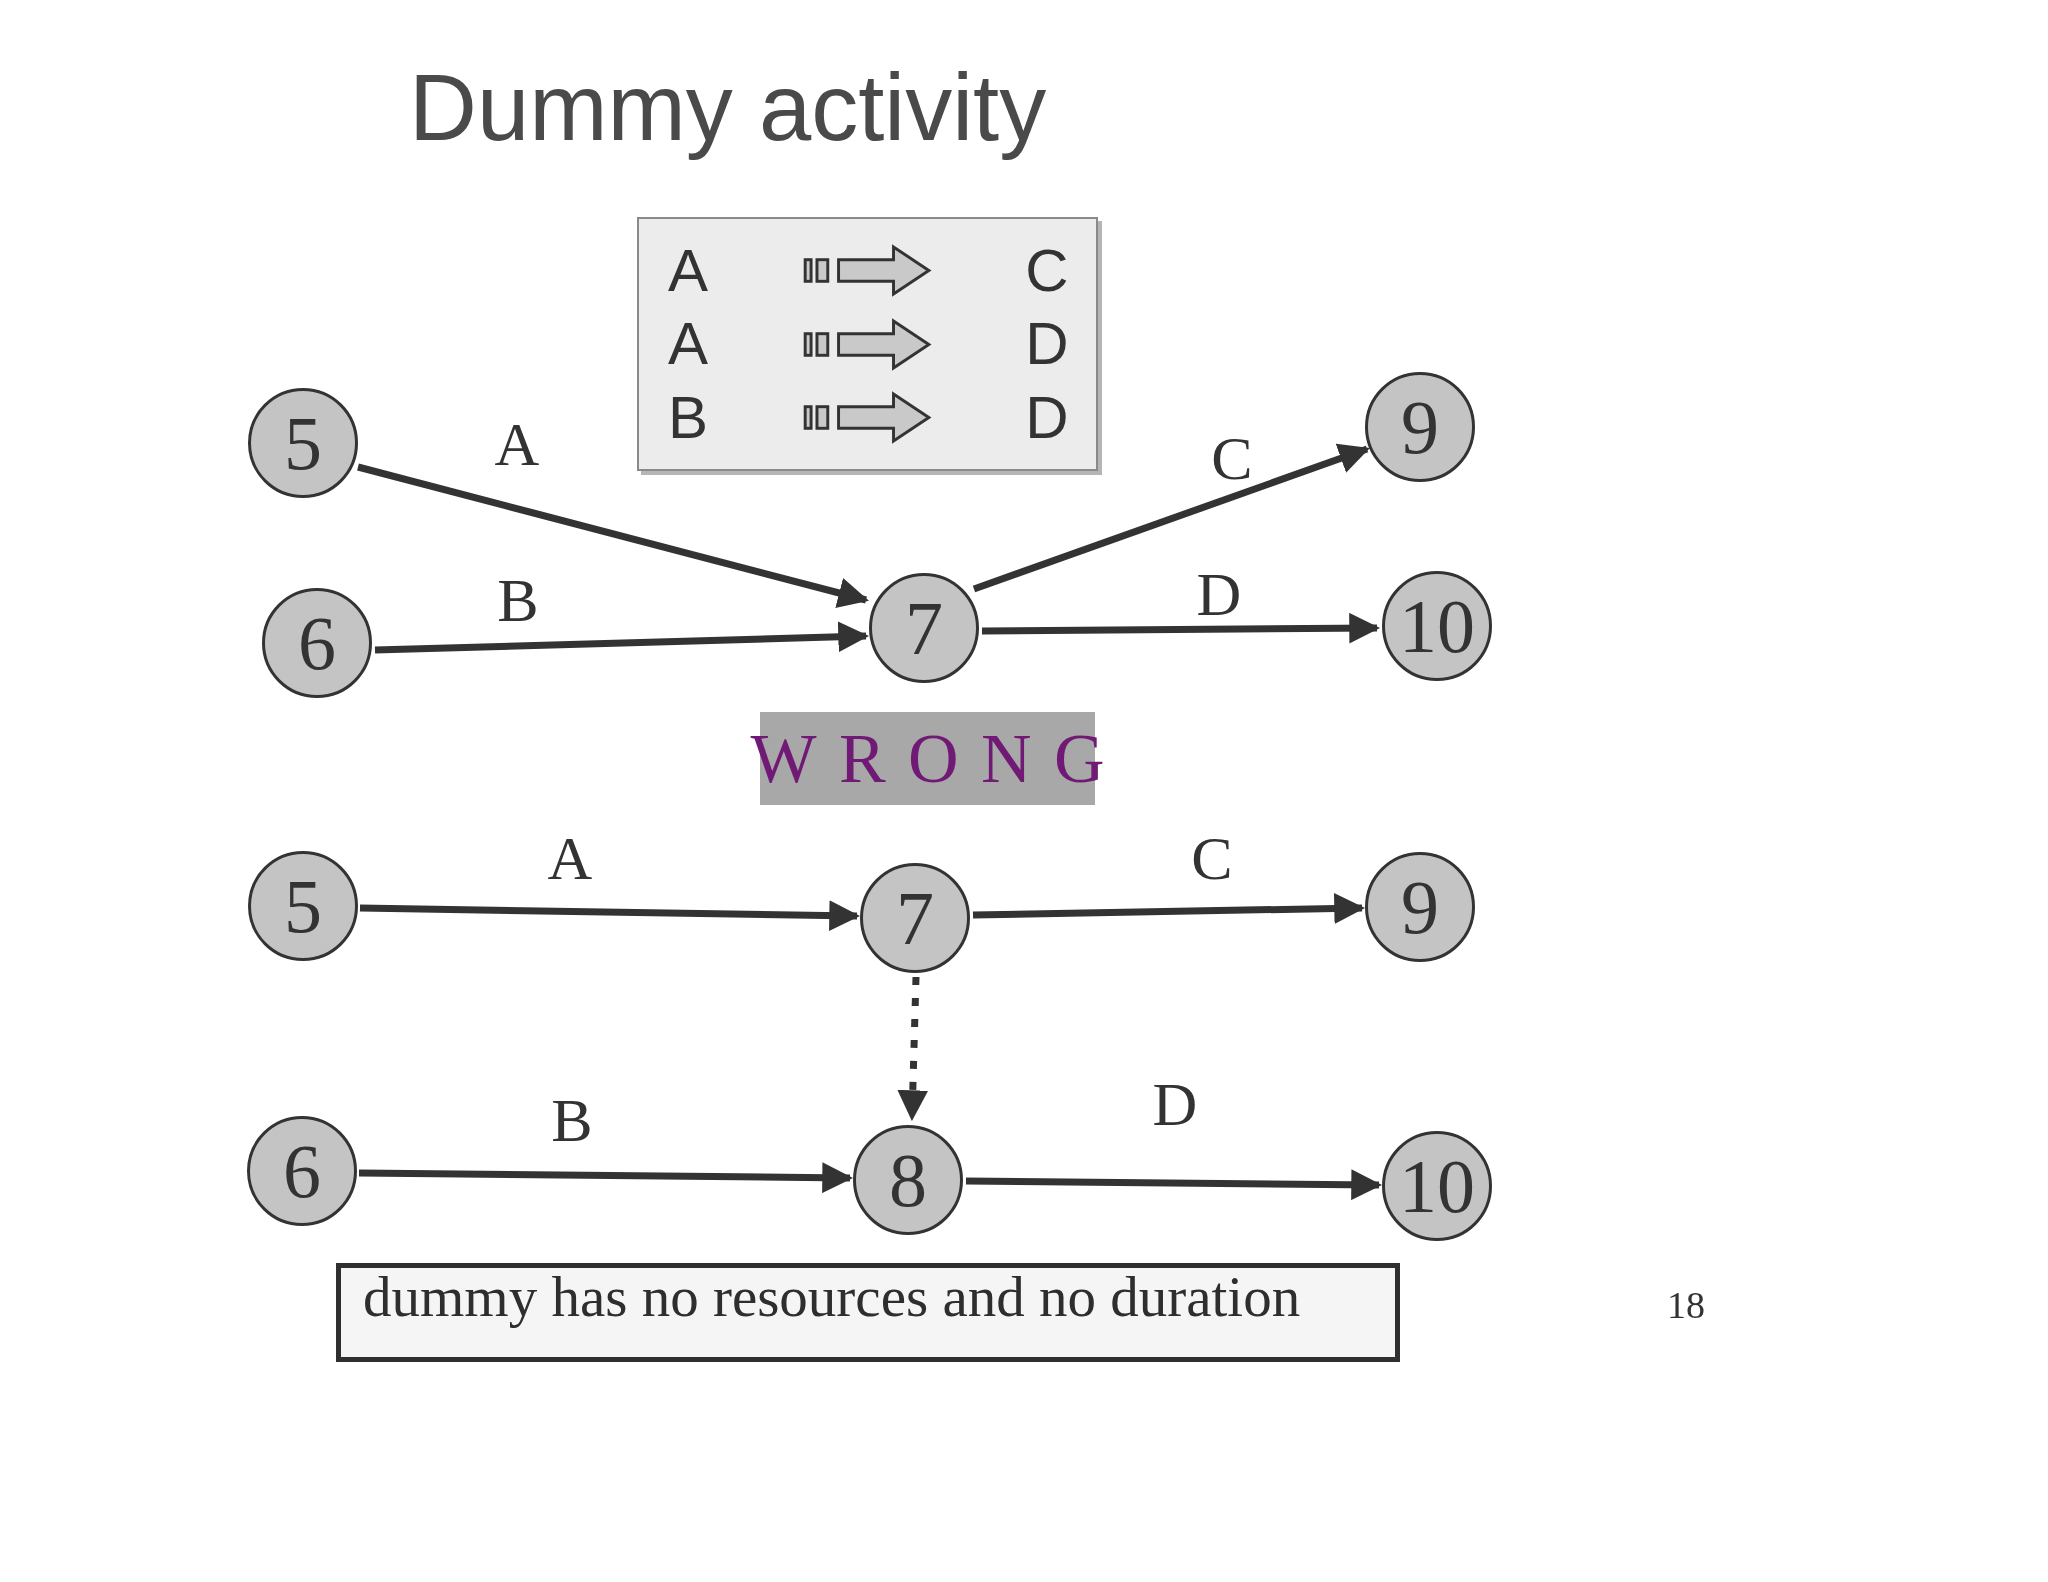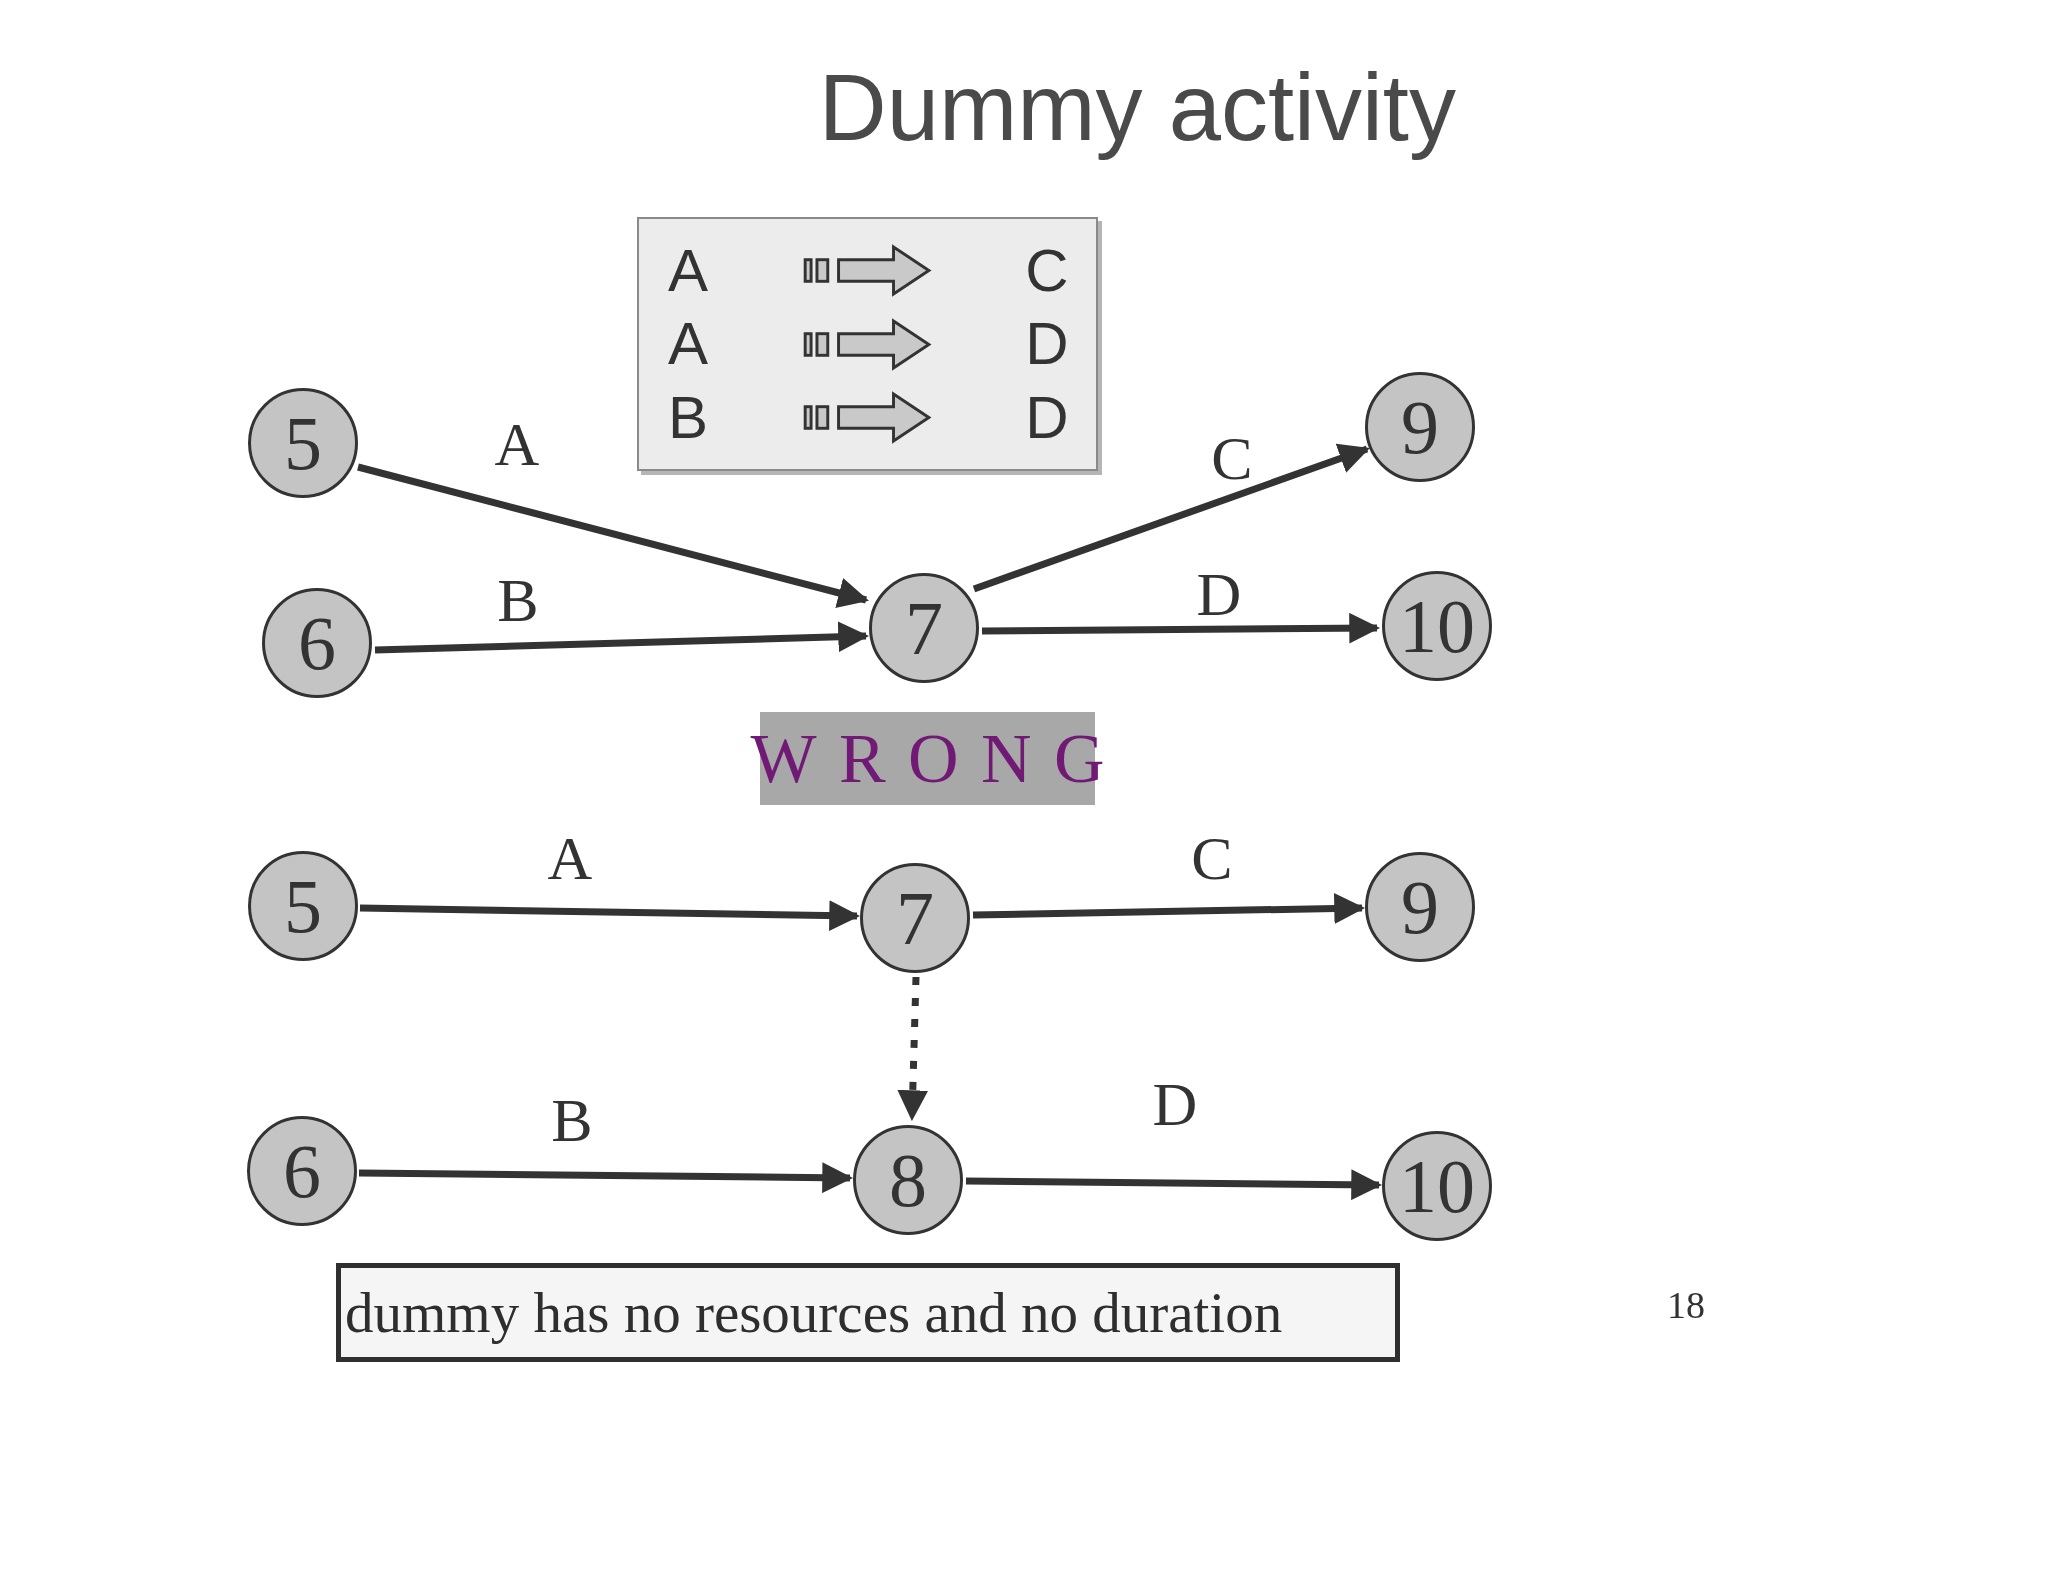--- a/index.html
+++ b/index.html
@@ -17,22 +17,22 @@
   html,body{margin:0;padding:0;background:#ffffff;}
   .slide{
     position:relative;
     width:2048px;height:1582px;
     background:#ffffff;
     overflow:hidden;
     font-family:"Liberation Serif", serif;
     color:var(--body-text);
   }
   .title{
-    position:absolute;left:376px;top:52px;width:1080px;
-    text-align:right;
+    position:absolute;left:409px;top:52px;width:1080px;
+    text-align:left;
     font-family:"Liberation Sans", sans-serif;
     font-size:94px;line-height:112px;
     color:var(--title-text);
     white-space:nowrap;
   }
   
   .legend{
     position:absolute;left:637px;top:217px;width:461px;height:254px;
     box-sizing:border-box;
     background:var(--legend-bg);
@@ -74,22 +74,22 @@
   }
   .wrong-box span{
     font-size:70px;color:#701a75;letter-spacing:0.32em;margin-right:-0.32em;line-height:1;
   }
   
   .caption-box{
     position:absolute;left:336px;top:1263px;width:1064px;height:99px;
     box-sizing:border-box;
     background:var(--caption-bg);
     border:5px solid #2f2f2f;
-    display:flex;align-items:center;
-    padding-left:4px;
+    display:flex;align-items:flex-start;
+    padding-left:22px;
   }
   .caption-box span{font-size:57px;color:var(--body-text);line-height:1;white-space:nowrap;}
   .page-number{
     position:absolute;left:1686px;top:1305px;
     transform:translate(-50%,-50%);
     font-size:38px;color:#333;
   }
 </style>
 </head>
 <body>

